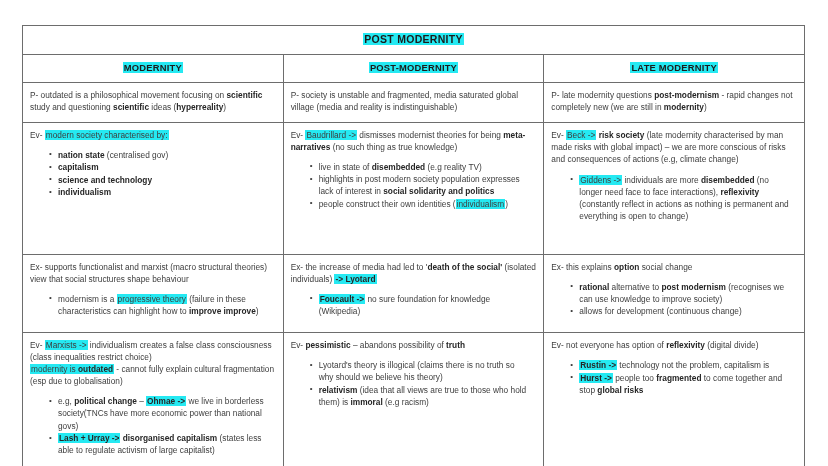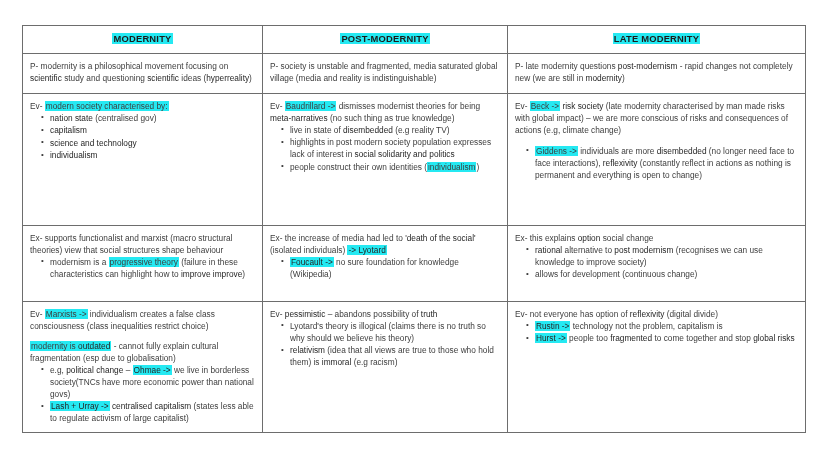--- a/index.html
+++ b/index.html
@@ -59,25 +59,25 @@
     font-size: 9.4px;
     letter-spacing: 0.2px;
     color: #1b1b1b;
   }
   .hl {
     background: #25e9f2;
     padding: 0 1px;
     box-decoration-break: clone;
     -webkit-box-decoration-break: clone;
   }
-  b, strong { color: #262626; font-weight: normal; }
+  b, strong { color: #262626; font-weight: bold; }
   p.line { margin: 0 0 0 0; }
-  p.gap { margin-top: 8px; }
+  p.gap { }
   ul.bul {
-    margin: 0;
+    margin: 8px;
     padding: 0 0 0 11px;
     list-style: none;
   }
   ul.bul > li {
     position: relative;
     padding-left: 9px;
     margin: 0 0 0.5px 0;
   }
   ul.bul > li::before {
     content: "\2022";
@@ -93,34 +93,39 @@
   .r3 td { height: 76px; }
   .r4 td { height: 120px; }
 </style>
 </head>
 <body>
 
 <div id="sheet">
   <table class="notes">
     <tbody>
       <tr>
+        <td class="title-cell" colspan="3">
+          <span class="title-text hl">POST MODERNITY</span>
+        </td>
+      </tr>
+      <tr>
         <td class="head-cell col-a">
           <span class="head-text hl">MODERNITY</span>
         </td>
         <td class="head-cell col-b">
           <span class="head-text hl">POST-MODERNITY</span>
         </td>
         <td class="head-cell col-c">
           <span class="head-text hl">LATE MODERNITY</span>
         </td>
       </tr>
 
       <tr class="r1">
         <td class="col-a">
-          <p class="line"><span>P- modernity is a philosophical movement focusing on </span><b>scientific</b><span> study and questioning </span><b>scientific</b><span> ideas (</span><b>hyperreality</b><span>)</span></p>
+          <p class="line"><span>P- outdated is a philosophical movement focusing on </span><b>scientific</b><span> study and questioning </span><b>scientific</b><span> ideas (</span><b>hyperreality</b><span>)</span></p>
         </td>
         <td class="col-b">
           <p class="line">P- society is unstable and fragmented, media saturated global village (media and reality is indistinguishable)</p>
         </td>
         <td class="col-c">
           <p class="line"><span>P- late modernity questions </span><b>post-modernism</b><span> - rapid changes not completely new (we are still in </span><b>modernity</b><span>)</span></p>
         </td>
       </tr>
 
       <tr class="r2">
@@ -170,21 +175,21 @@
           </ul>
         </td>
       </tr>
 
       <tr class="r4">
         <td class="col-a">
           <p class="line"><span>Ev- </span><span class="hl">Marxists -&gt;</span><span> individualism creates a false class consciousness (class inequalities restrict choice)</span></p>
           <p class="line gap"><span class="hl"><span>modernity is </span><b>outdated</b></span><span> - cannot fully explain cultural fragmentation (esp due to globalisation)</span></p>
           <ul class="bul">
             <li><span>e.g, </span><b>political change</b><span> – </span><b class="hl">Ohmae -&gt;</b><span> we live in borderless society(TNCs have more economic power than national govs)</span></li>
-            <li><b class="hl">Lash + Urray -&gt;</b><b> centralised capitalism</b><span> (states less able to regulate activism of large capitalist)</span></li>
+            <li><b class="hl">Lash + Urray -&gt;</b><b> disorganised capitalism</b><span> (states less able to regulate activism of large capitalist)</span></li>
           </ul>
         </td>
         <td class="col-b">
           <p class="line"><span>Ev- </span><b>pessimistic</b><span> – abandons possibility of </span><b>truth</b></p>
           <ul class="bul">
             <li>Lyotard's theory is illogical (claims there is no truth so why should we believe his theory)</li>
             <li><b>relativism</b><span> (idea that all views are true to those who hold them) is </span><b>immoral</b><span> (e.g racism)</span></li>
           </ul>
         </td>
         <td class="col-c">

